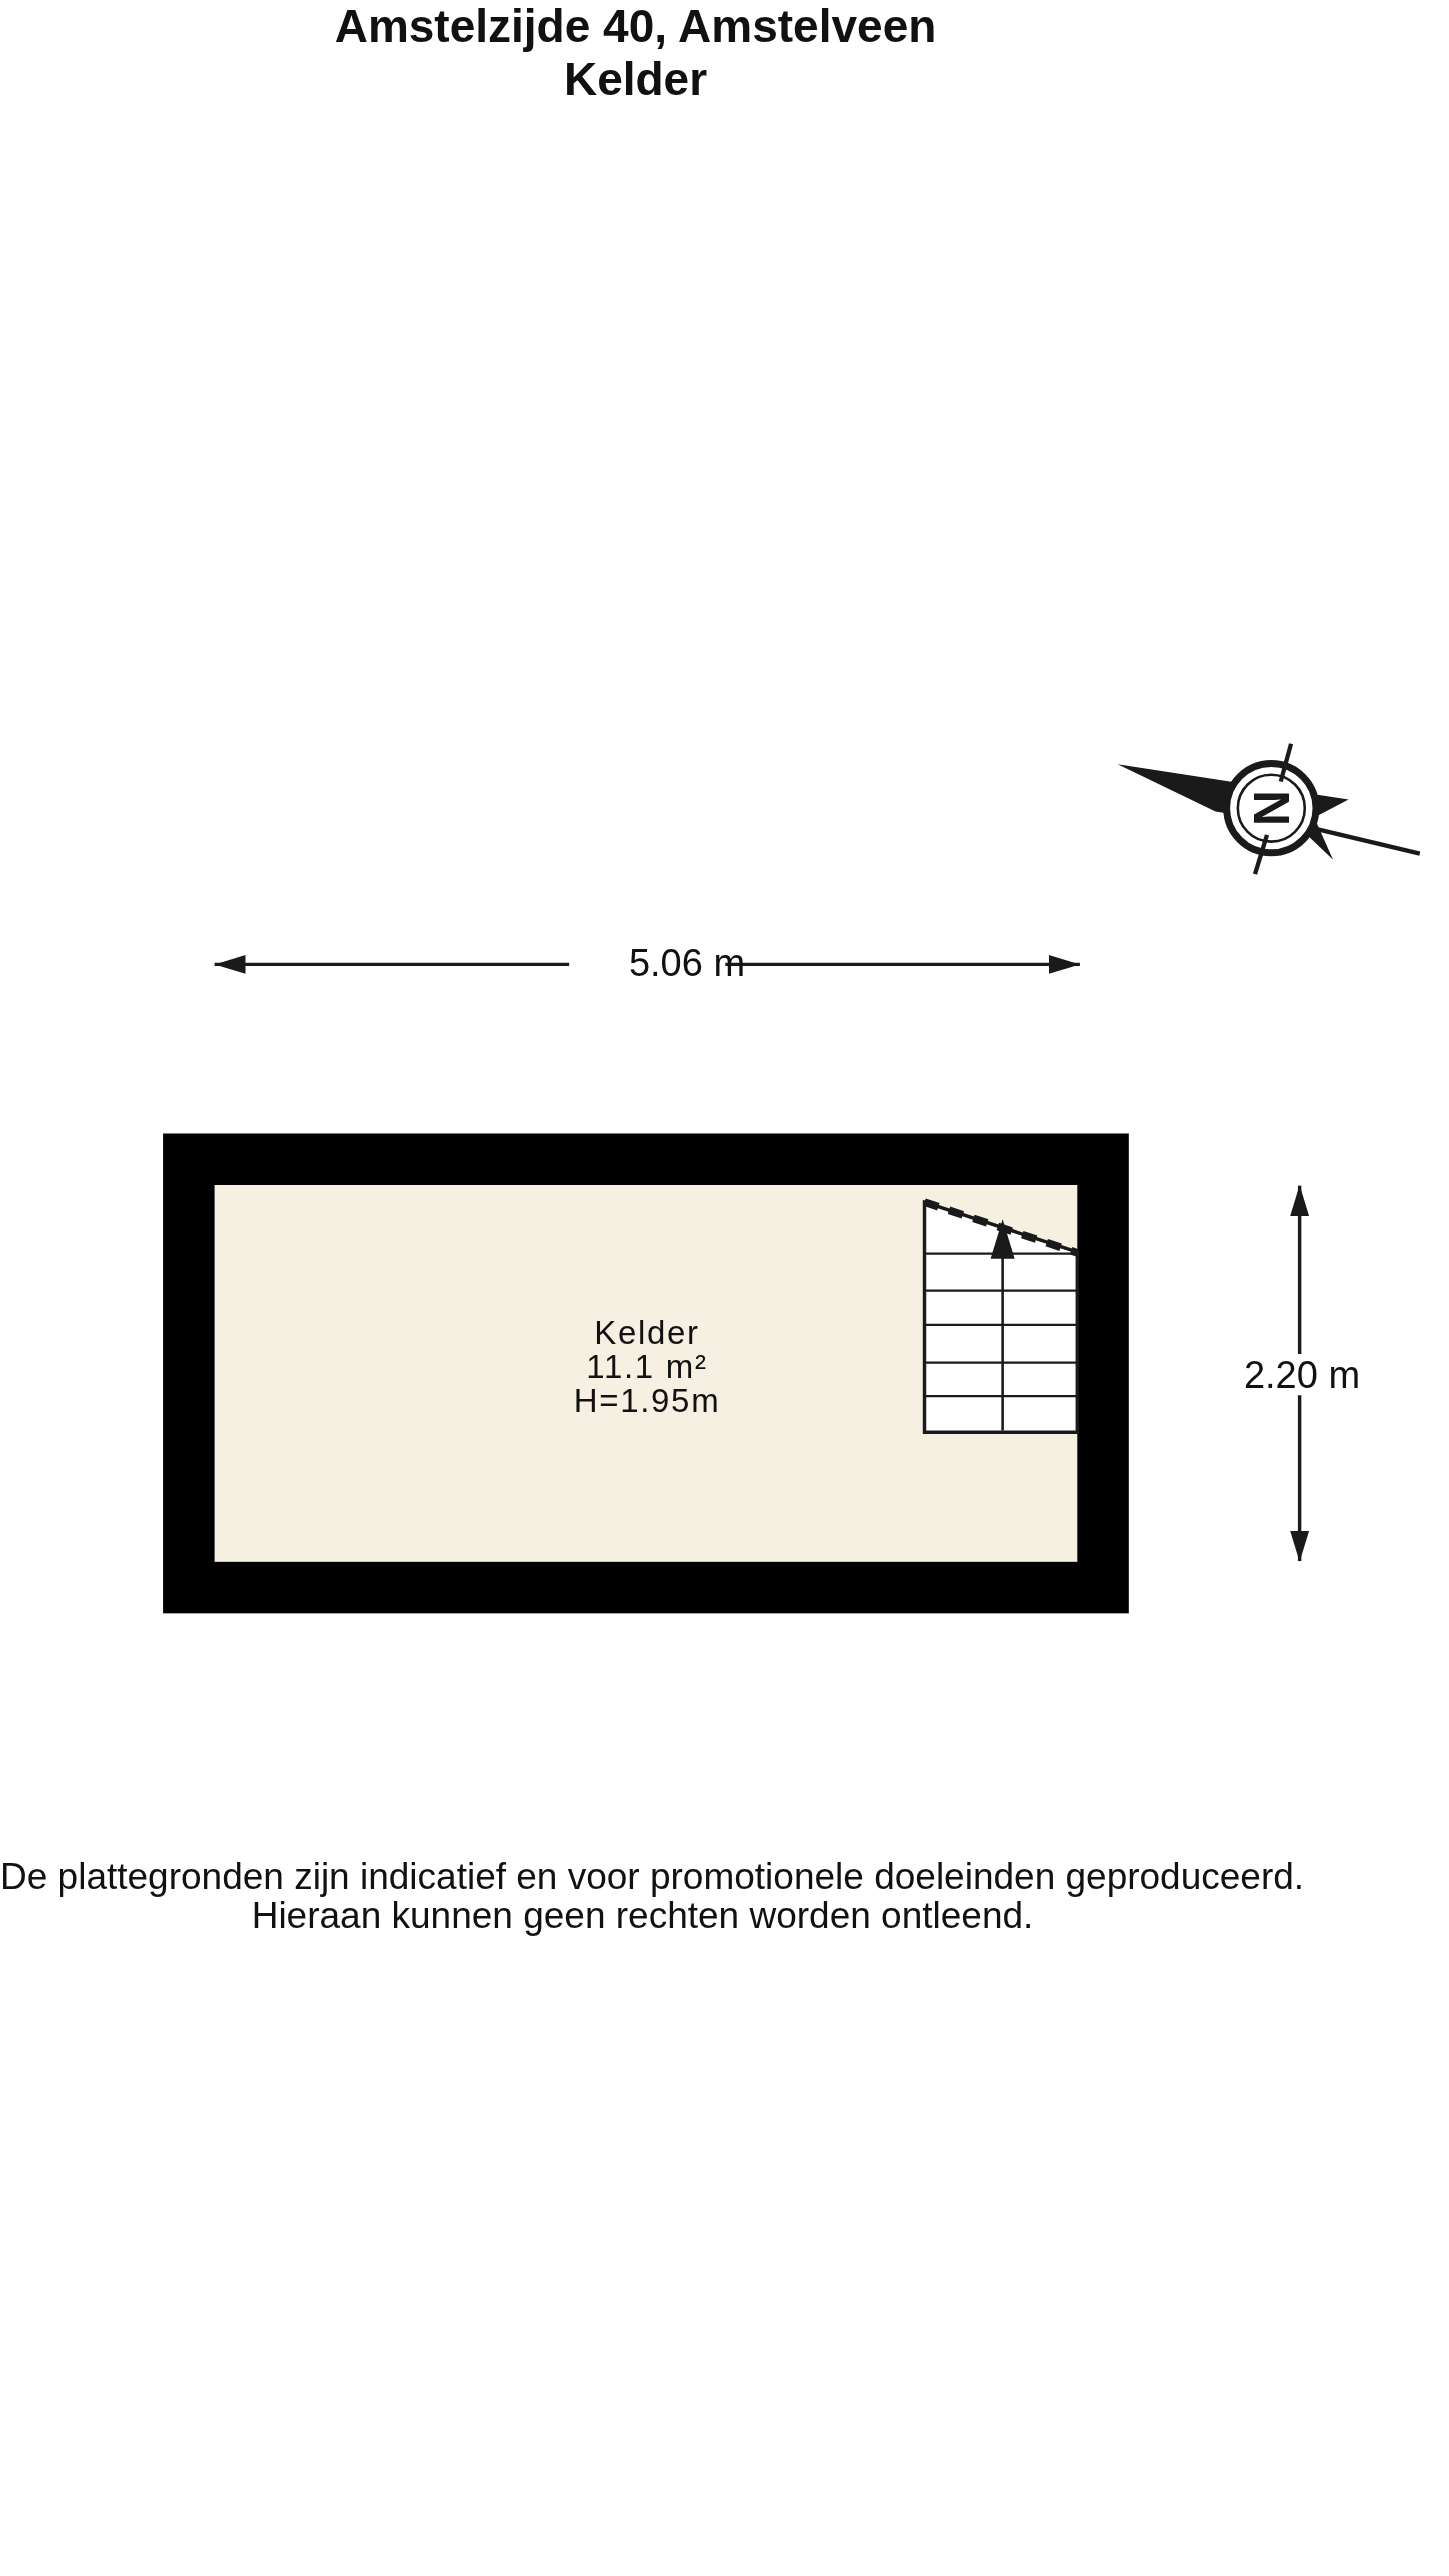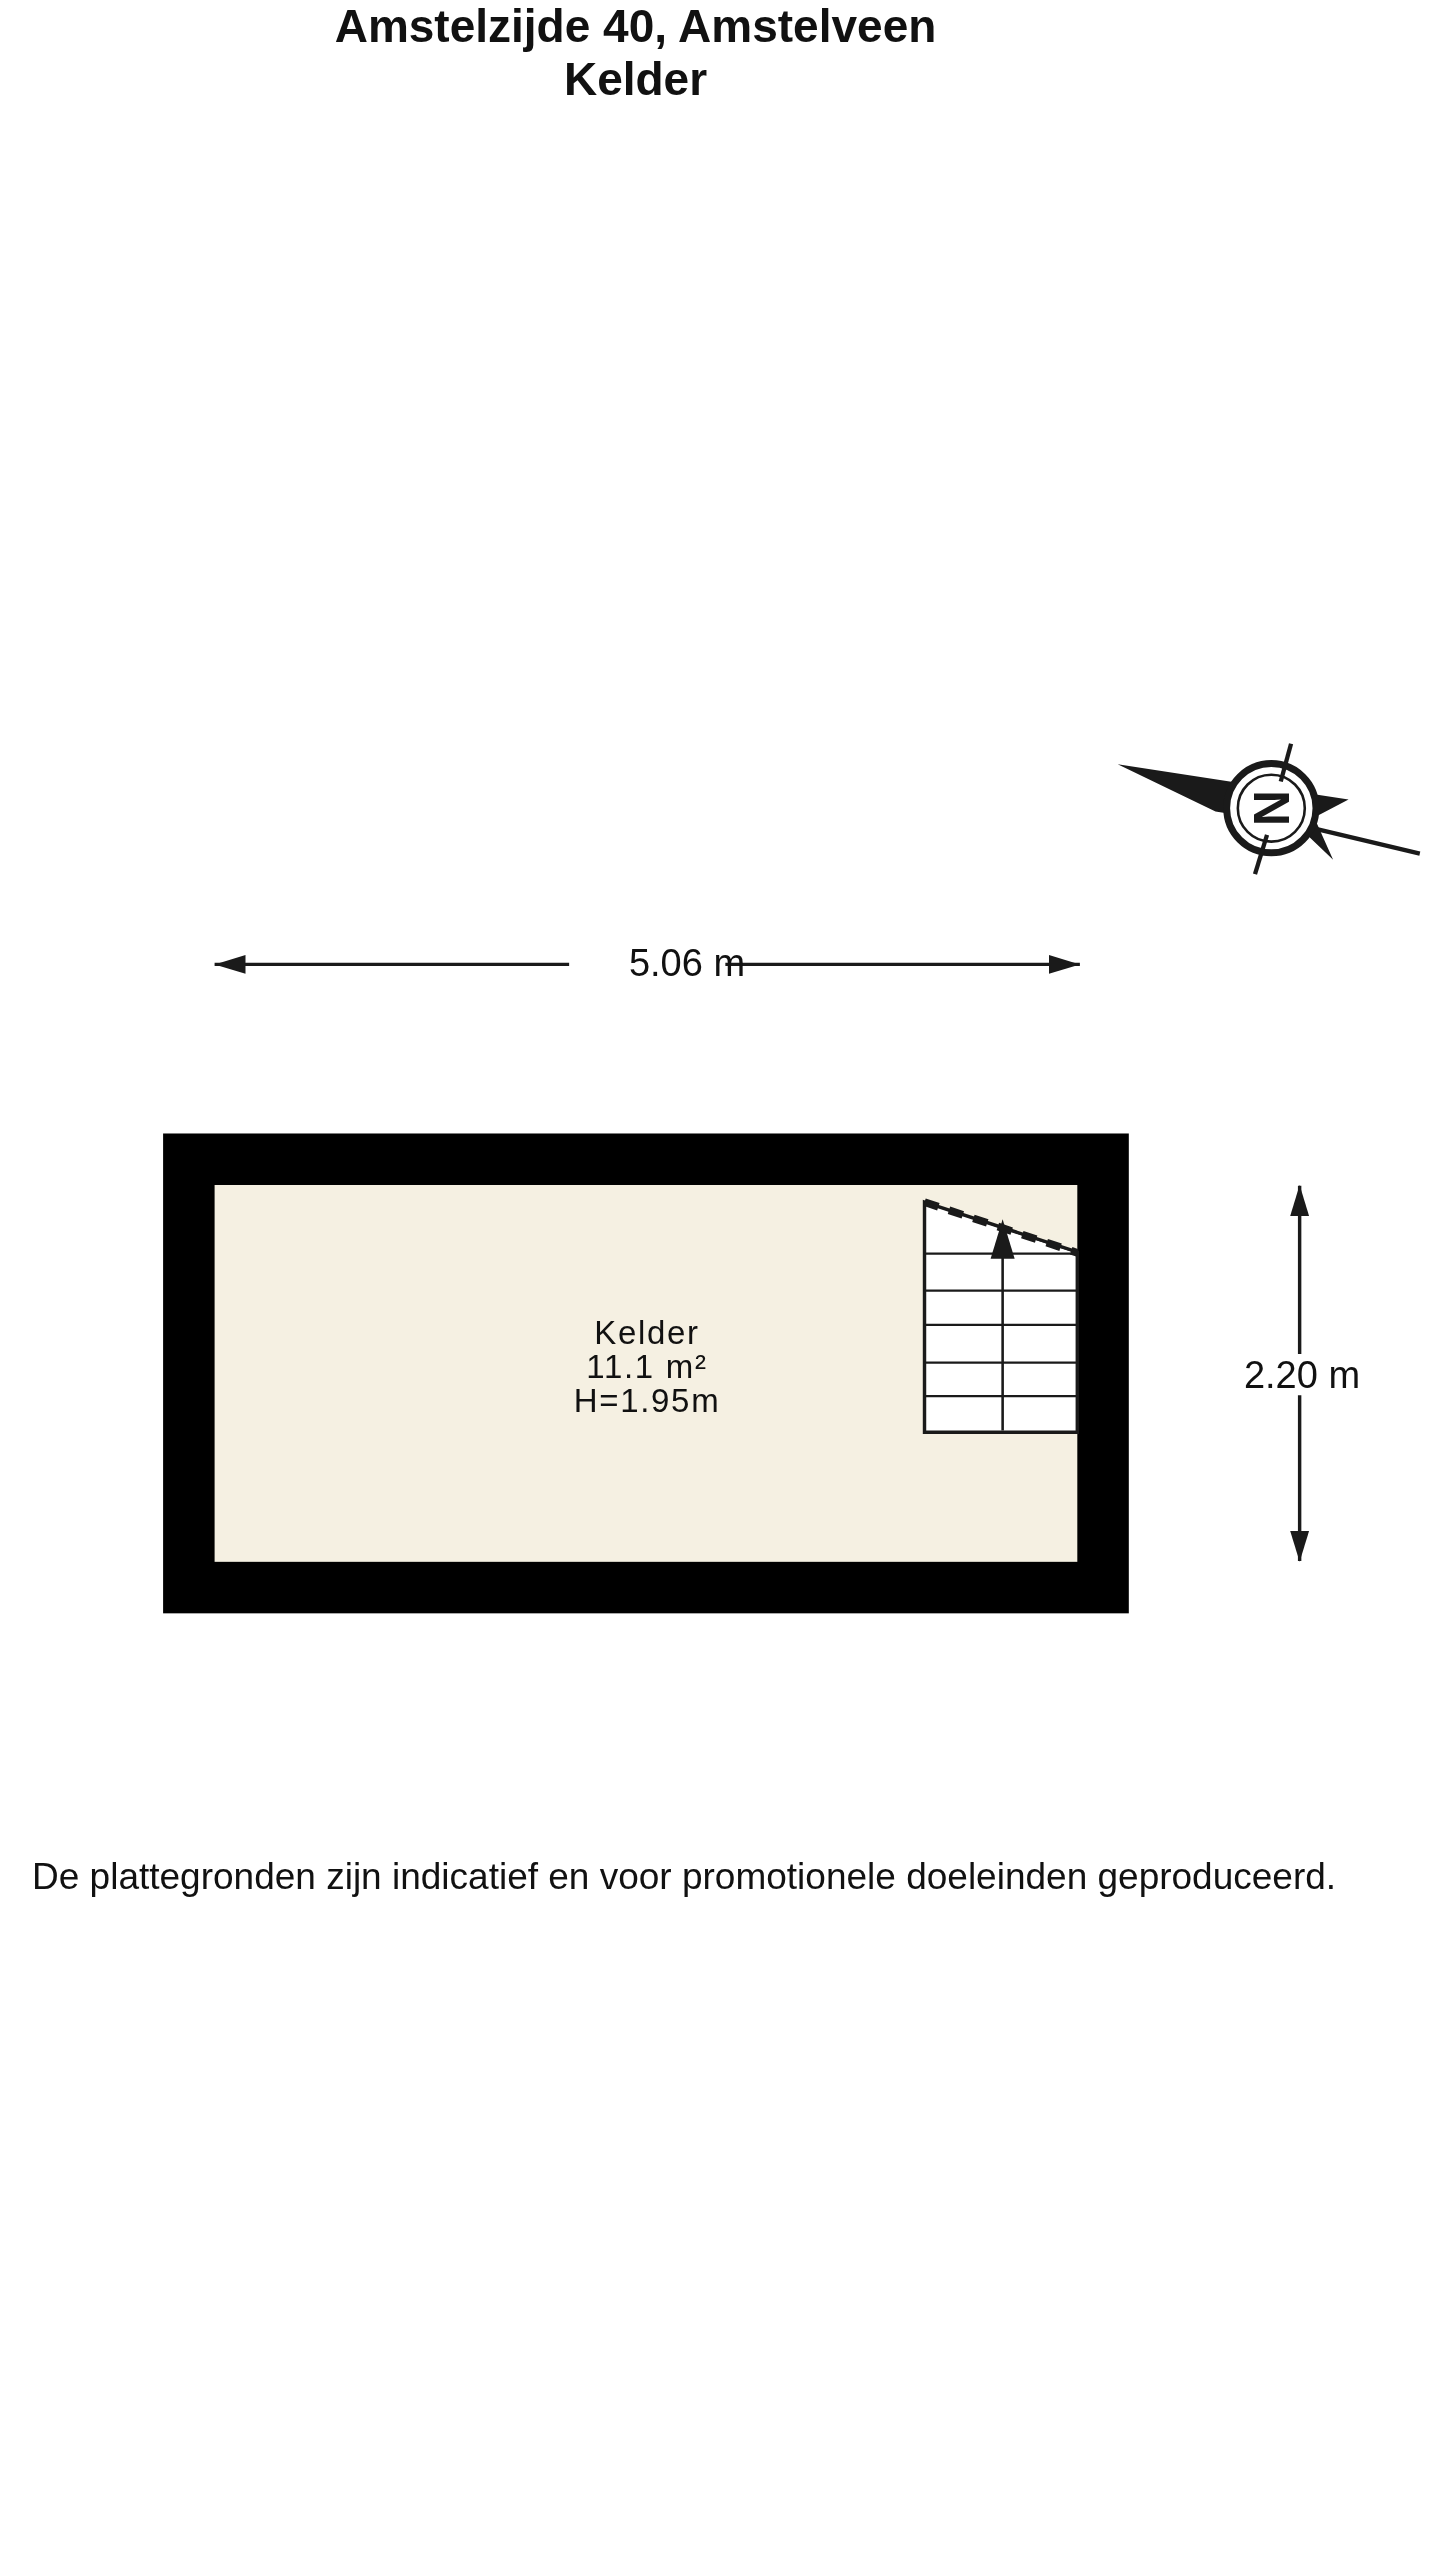--- a/index.html
+++ b/index.html
@@ -26,21 +26,21 @@
   }
   .dim-label{
     position:absolute; transform:translate(-50%,-50%);
     font-size:38px; color:var(--text); white-space:nowrap;
   }
   .dim-label.width{left:647px; top:963px;margin-left:40px;}
   .dim-label.height{left:1302px; top:1375px;}
   .footer{
     position:absolute; left:0; top:1857px; width:1285px;
     text-align:center; font-size:37px; line-height:39px;
-    color:var(--text); white-space:nowrap;padding-left:32px;
+    color:var(--text); white-space:nowrap;
   }
   .wall-fill{fill:var(--wall);}
   .floor-fill{fill:var(--floor);}
   .stair-fill{fill:var(--stairs); stroke:var(--line); stroke-width:4;}
   .ink{stroke:var(--line);}
   .ink-fill{fill:var(--line);}
   .compass-ring{fill:#ffffff; stroke:var(--line);}
   .compass-ring-inner{fill:none; stroke:var(--line);}
   .compass-n{font-family:"Liberation Sans",sans-serif; font-weight:bold; font-size:58px; fill:var(--line);}
 </style>
@@ -103,16 +103,17 @@
   <div class="dim-label height">2.20 m</div>
 
   <div class="room-label">
     <div>Kelder</div>
     <div>11.1 m²</div>
     <div>H=1.95m</div>
   </div>
 
   <div class="footer">
     <div>De plattegronden zijn indicatief en voor promotionele doeleinden geproduceerd.</div>
+    <div>Hieraan kunnen geen rechten worden ontleend.</div>
   </div>
 
 </div>
 
 
 </body></html>

